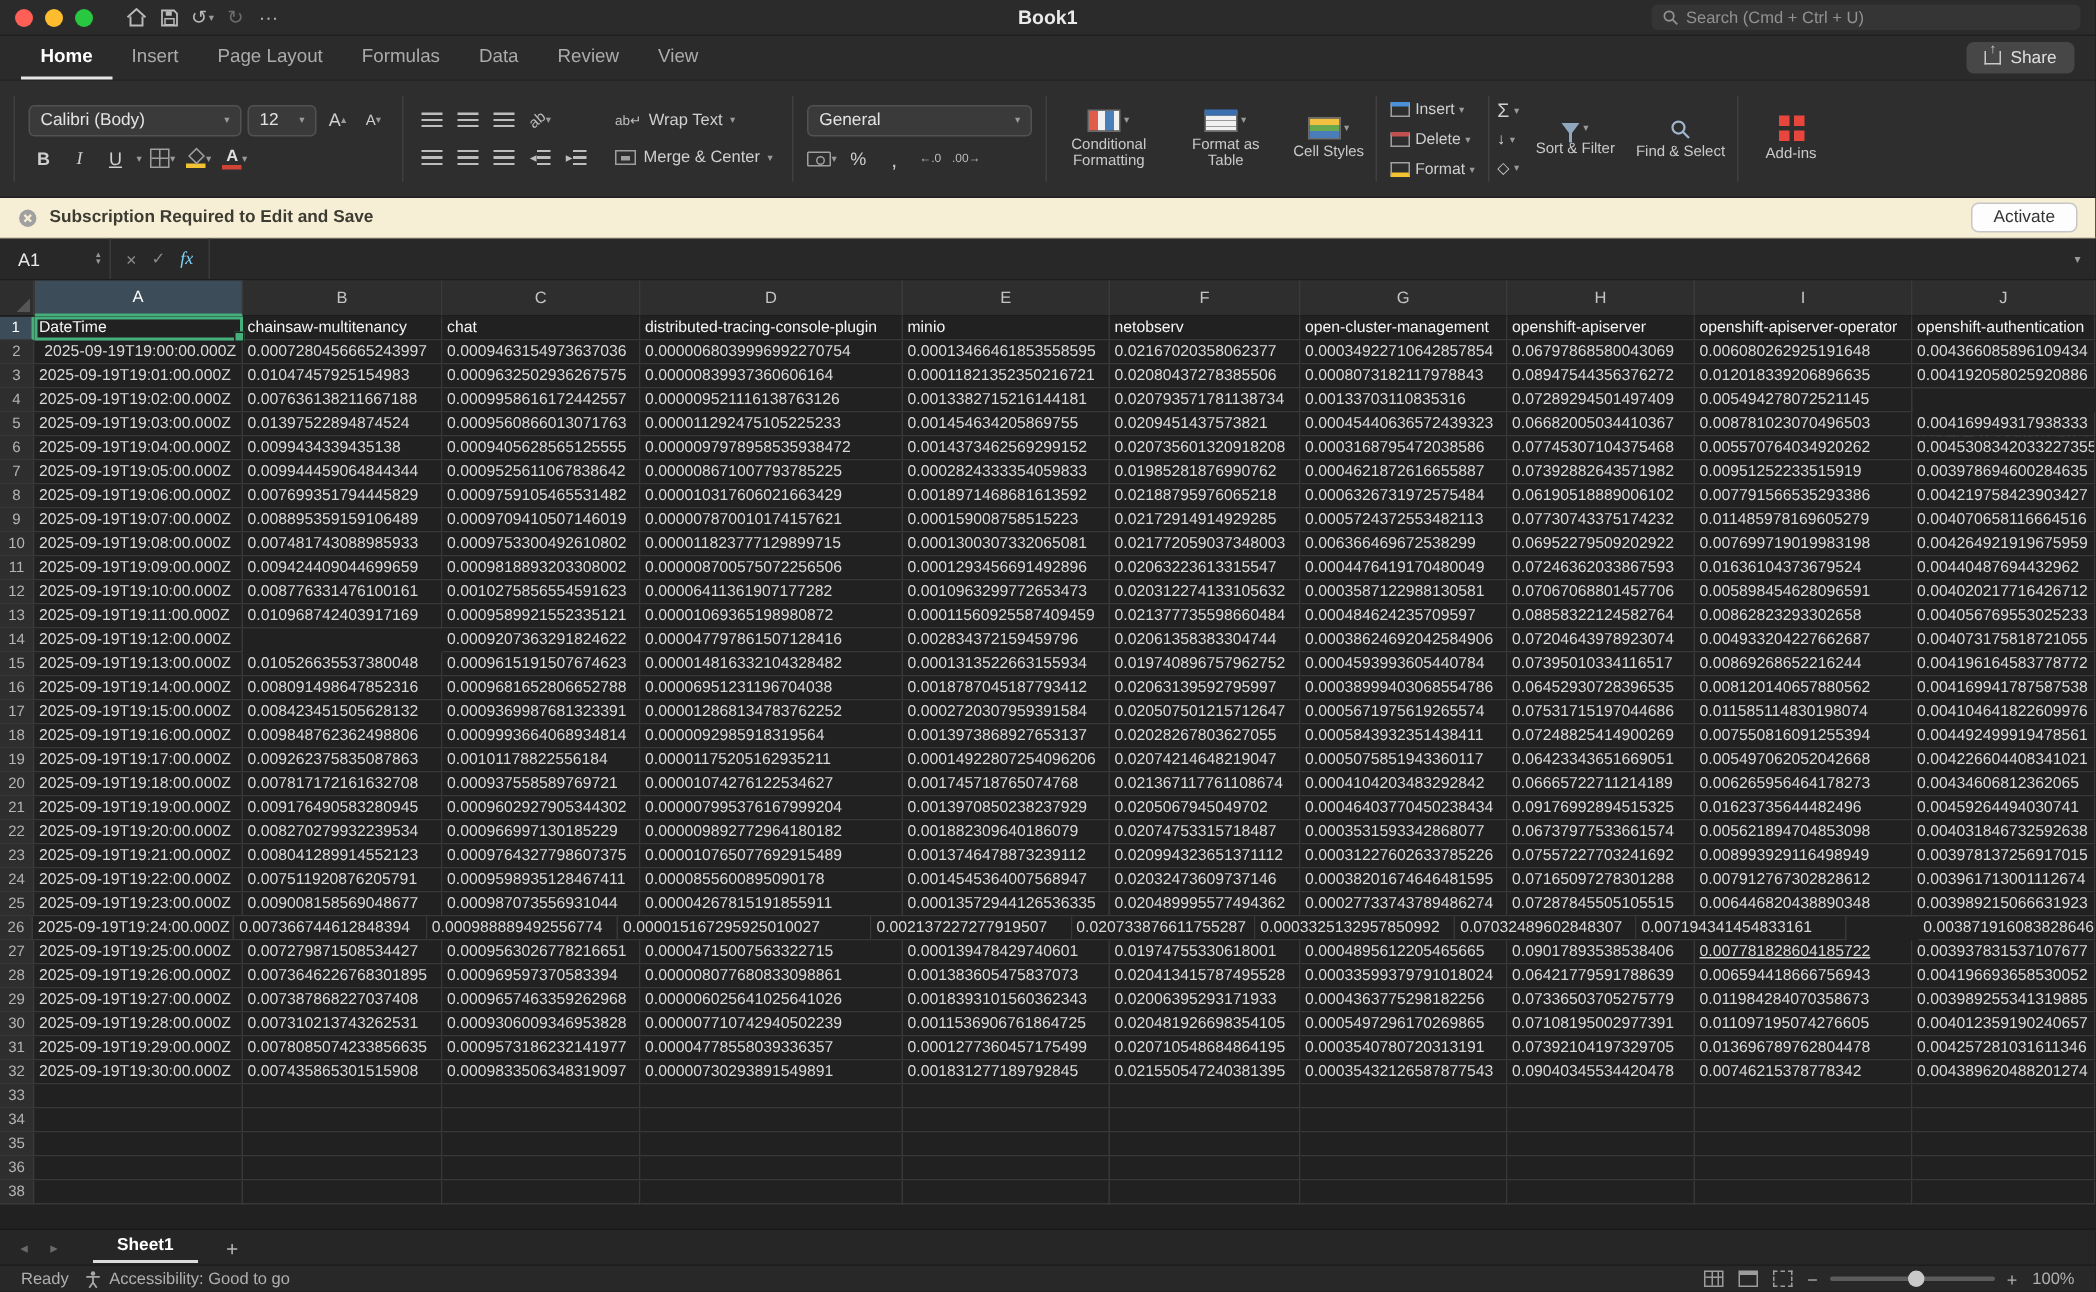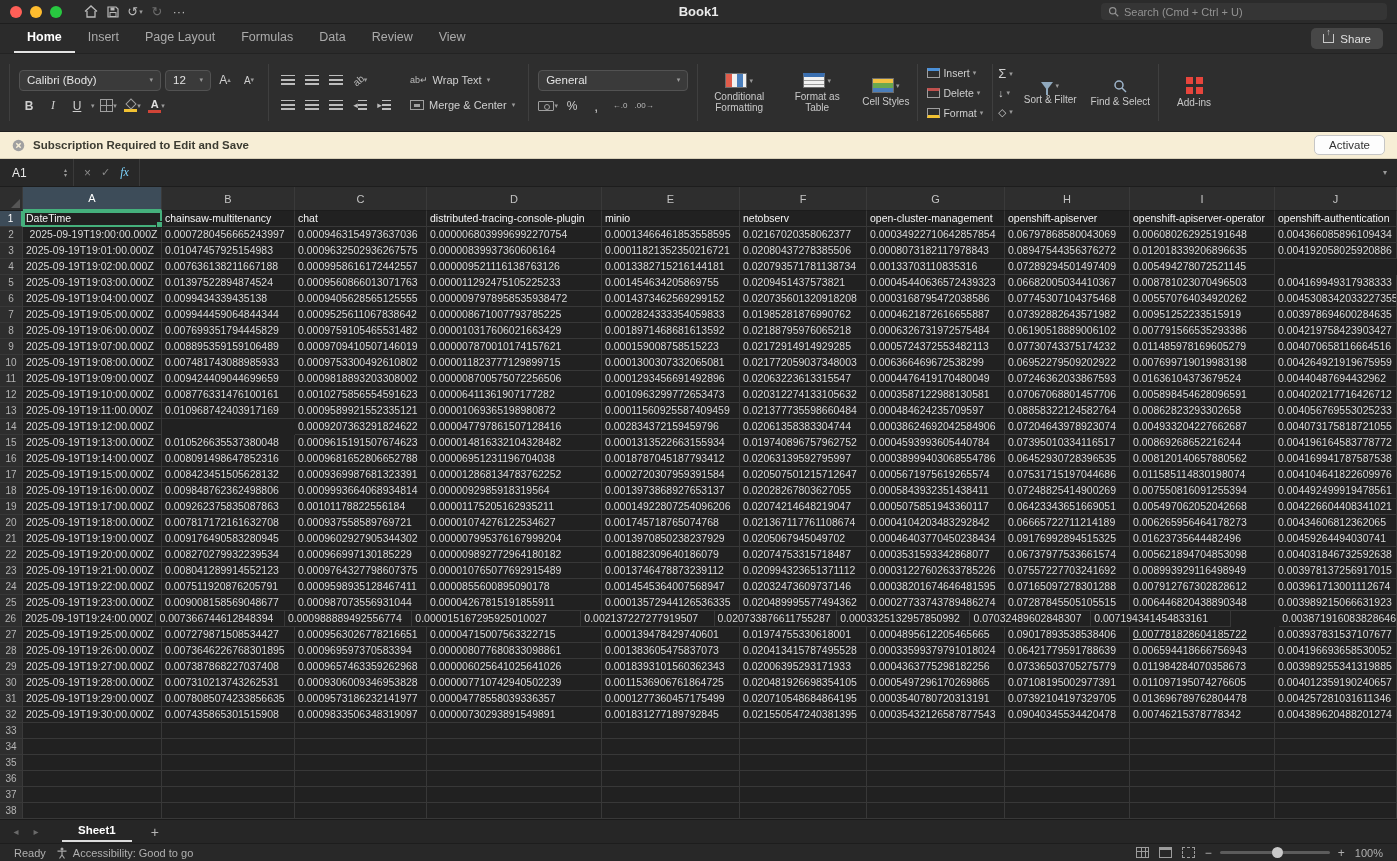--- a/index.html
+++ b/index.html
@@ -924,33 +924,20 @@
       <div class="cell" style="width: 132px;"></div>
       <div class="cell" style="width: 175px;"></div>
       <div class="cell" style="width: 138px;"></div>
       <div class="cell" style="width: 127px;"></div>
       <div class="cell" style="width: 138px;"></div>
       <div class="cell" style="width: 125px;"></div>
       <div class="cell" style="width: 145px;"></div>
       <div class="cell" style="width: 122px;"></div>
     </div>
     <div class="r-row">
-      <div class="row-h">37</div>
-      <div class="cell" style="width: 139px;"></div>
-      <div class="cell" style="width: 133px;"></div>
-      <div class="cell" style="width: 132px;"></div>
-      <div class="cell" style="width: 175px;"></div>
-      <div class="cell" style="width: 138px;"></div>
-      <div class="cell" style="width: 127px;"></div>
-      <div class="cell" style="width: 138px;"></div>
-      <div class="cell" style="width: 125px;"></div>
-      <div class="cell" style="width: 145px;"></div>
-      <div class="cell" style="width: 122px;"></div>
-    </div>
-    <div class="r-row">
       <div class="row-h">38</div>
       <div class="cell" style="width: 139px;"></div>
       <div class="cell" style="width: 133px;"></div>
       <div class="cell" style="width: 132px;"></div>
       <div class="cell" style="width: 175px;"></div>
       <div class="cell" style="width: 138px;"></div>
       <div class="cell" style="width: 127px;"></div>
       <div class="cell" style="width: 138px;"></div>
       <div class="cell" style="width: 125px;"></div>
       <div class="cell" style="width: 145px;"></div>

